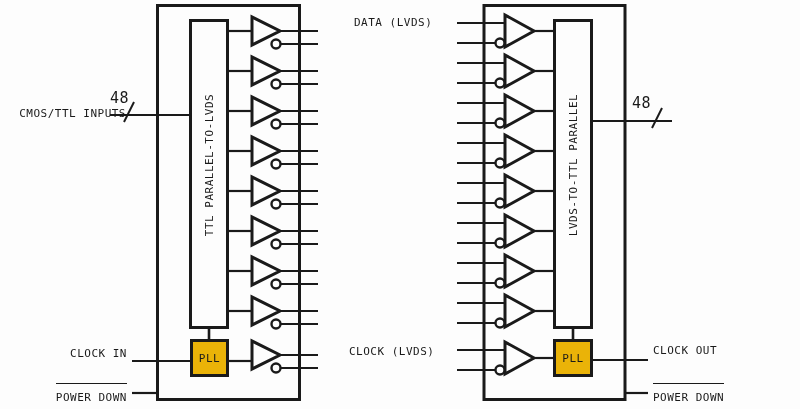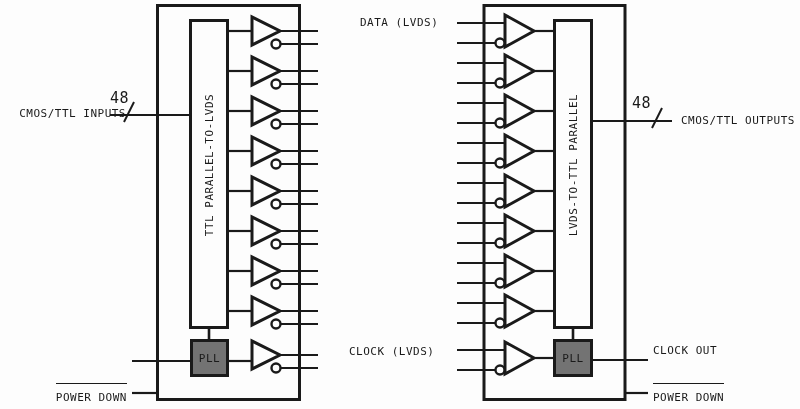--- a/index.html
+++ b/index.html
@@ -37,21 +37,21 @@
     left:50%;top:47%;
     transform:translate(-50%,-50%) rotate(-90deg);
     font-size:11px;
     letter-spacing:0.5px;
     white-space:nowrap;
   }
   .pllbox{
     position:absolute;
     border:3px solid #1a1a1a;
     box-sizing:border-box;
-    background:#737373;
+    background:#eab308;
     display:flex;align-items:center;justify-content:center;
     font-size:11px;letter-spacing:0.5px;
   }
 </style>
 </head>
 <body>
 
 <div id="stage">
 
   <svg id="lineart" width="800" height="409" viewBox="0 0 800 409">
@@ -215,27 +215,27 @@
 
   <div class="pllbox" style="left:190px;top:339px;width:39px;height:38px;">
     <span>PLL</span>
   </div>
   <div class="pllbox" style="left:553px;top:339px;width:40px;height:38px;">
     <span>PLL</span>
   </div>
 
   <div class="lbl right" style="left:0;width:126px;top:108px;">CMOS/TTL INPUTS</div>
   <div class="busw lbl" style="left:110px;top:92px;">48</div>
+  <div class="lbl right" style="left:0;width:127px;top:348px;">CLOCK IN</div>
   <div class="lbl right" style="left:0;width:127px;top:383px;">
     <span class="overline">POWER DOWN</span>
   </div>
 
-  <div class="lbl" style="left:354px;top:17px;margin-left:6px;">DATA (LVDS)</div>
+  <div class="lbl" style="left:354px;top:17px;">DATA (LVDS)</div>
   <div class="lbl" style="left:349px;top:346px;">CLOCK (LVDS)</div>
 
   <div class="busw lbl" style="left:632px;top:97px;">48</div>
-  <div class="lbl" style="left:681px;top:115px;">CMOS/TTL OUTPUTS</div>
   <div class="lbl" style="left:653px;top:345px;">CLOCK OUT</div>
   <div class="lbl" style="left:653px;top:383px;">
     <span class="overline">POWER DOWN</span>
   </div>
 
 </div>
 
 </body></html>

